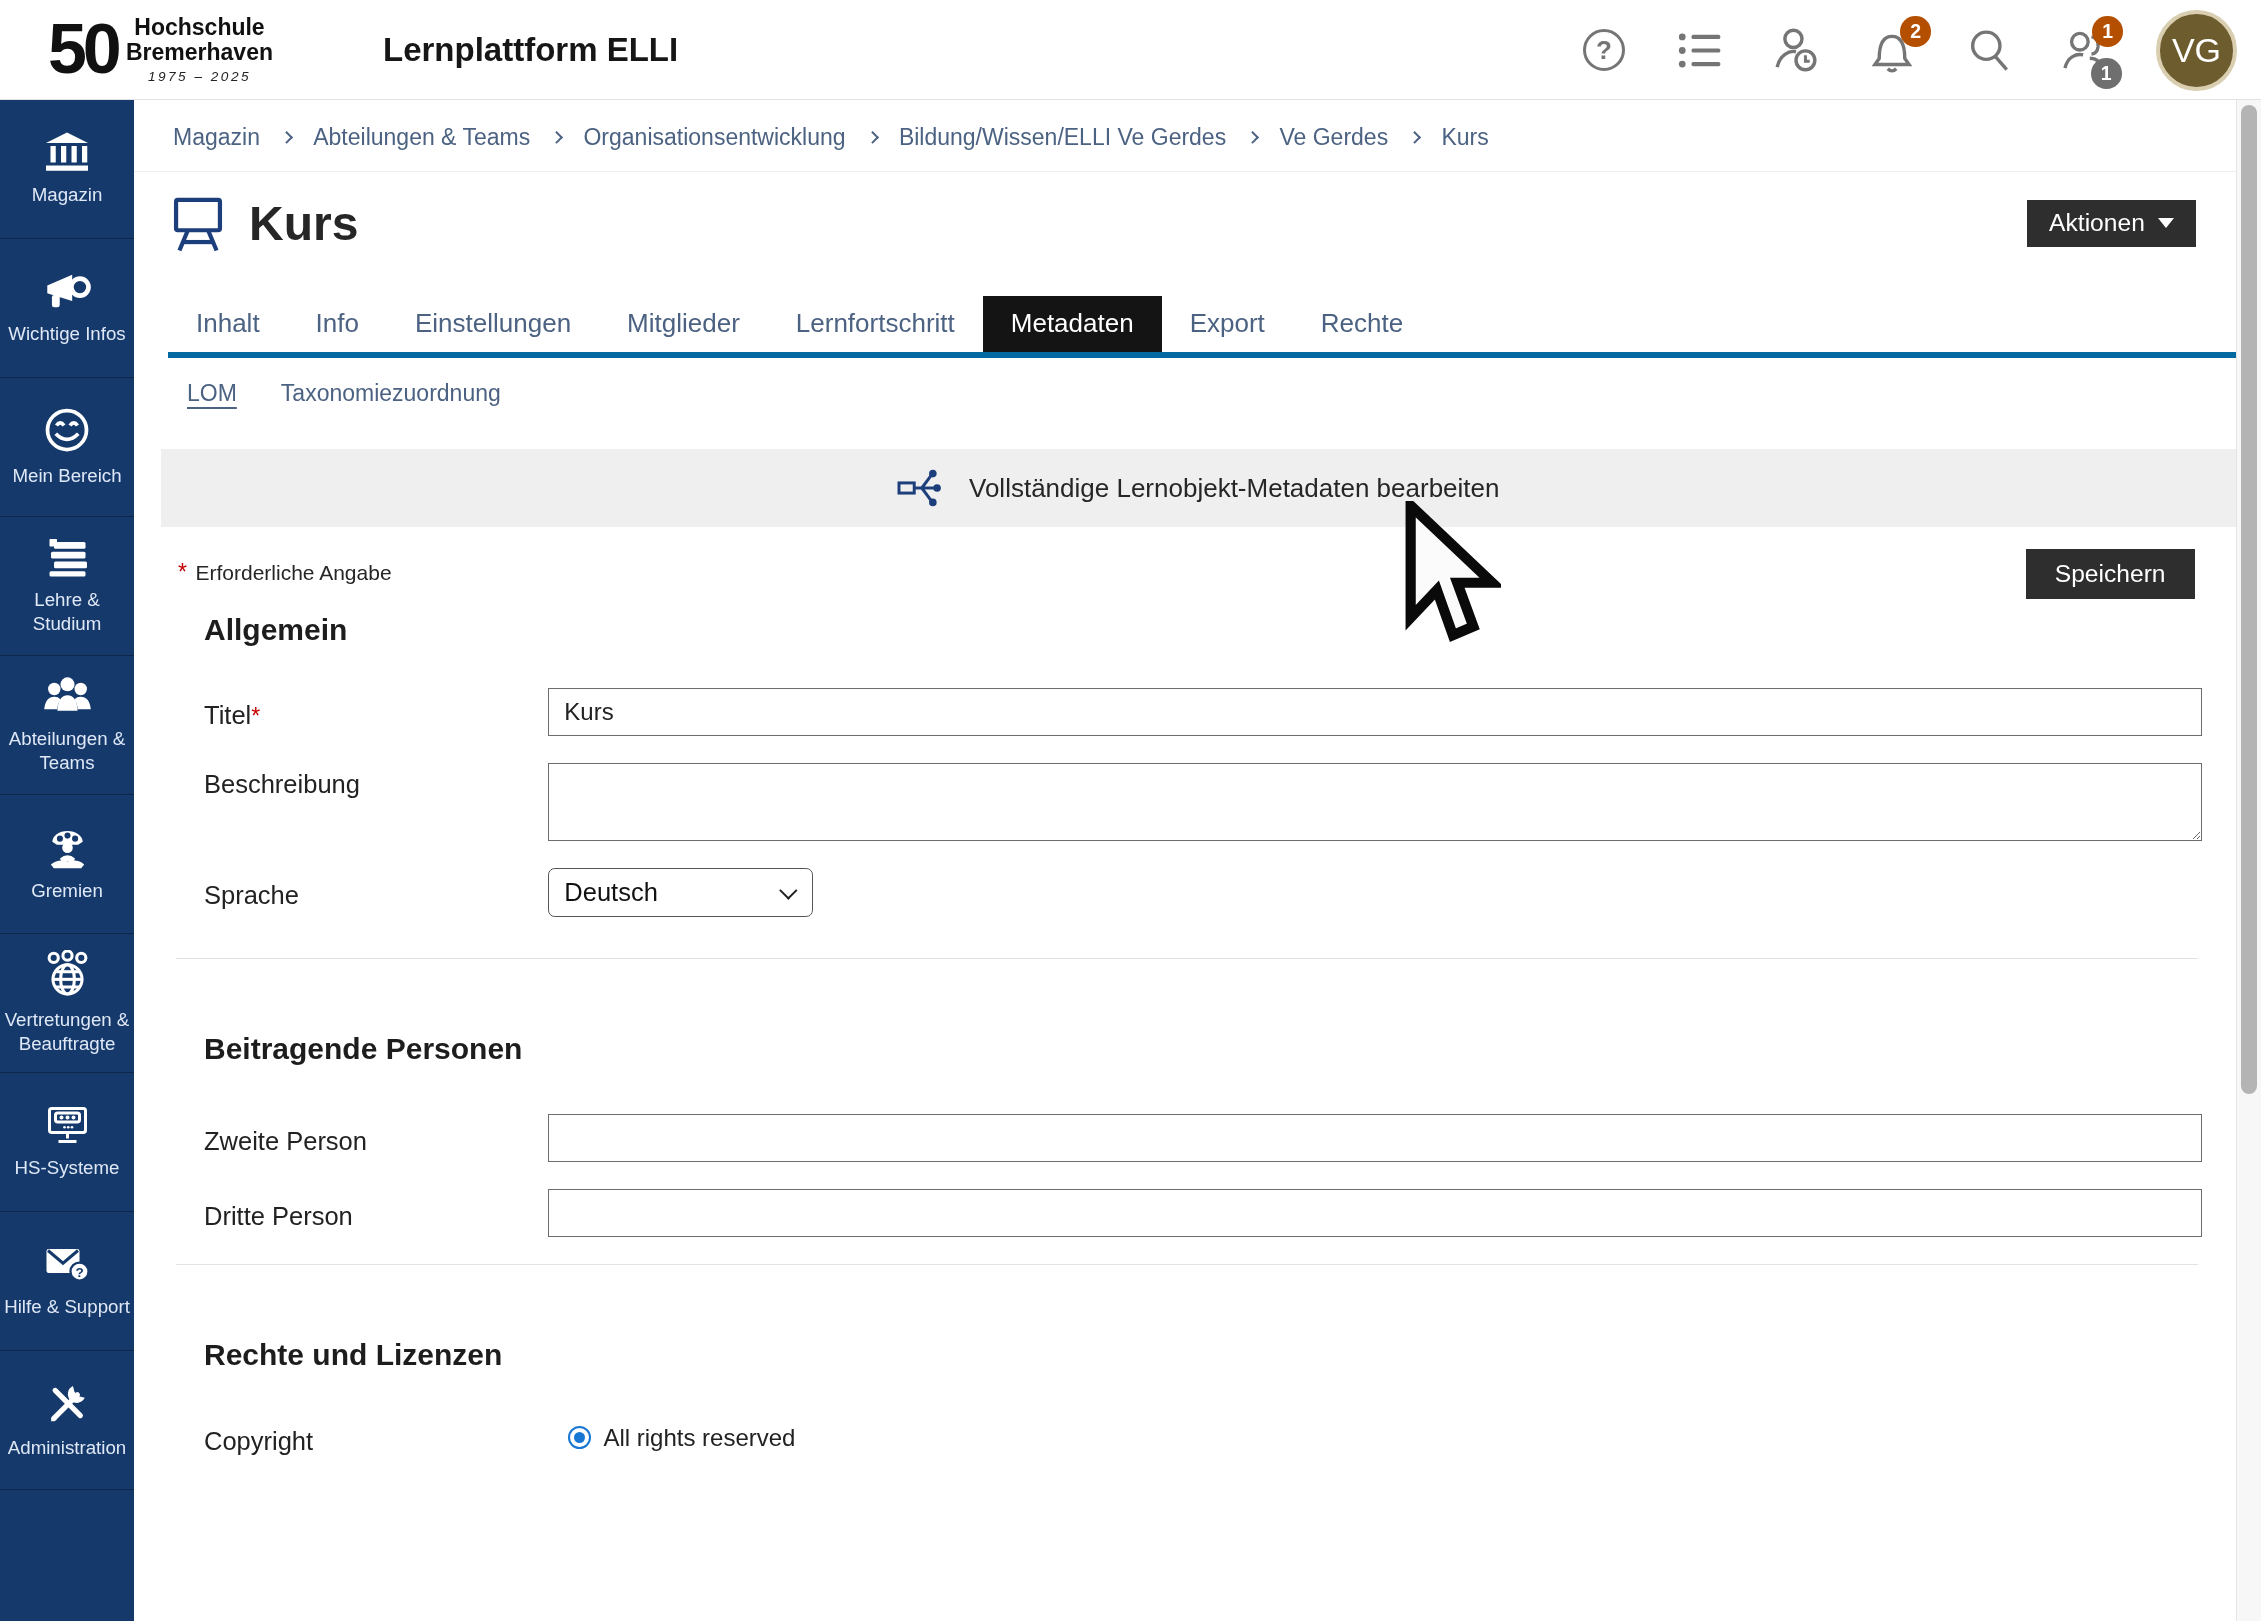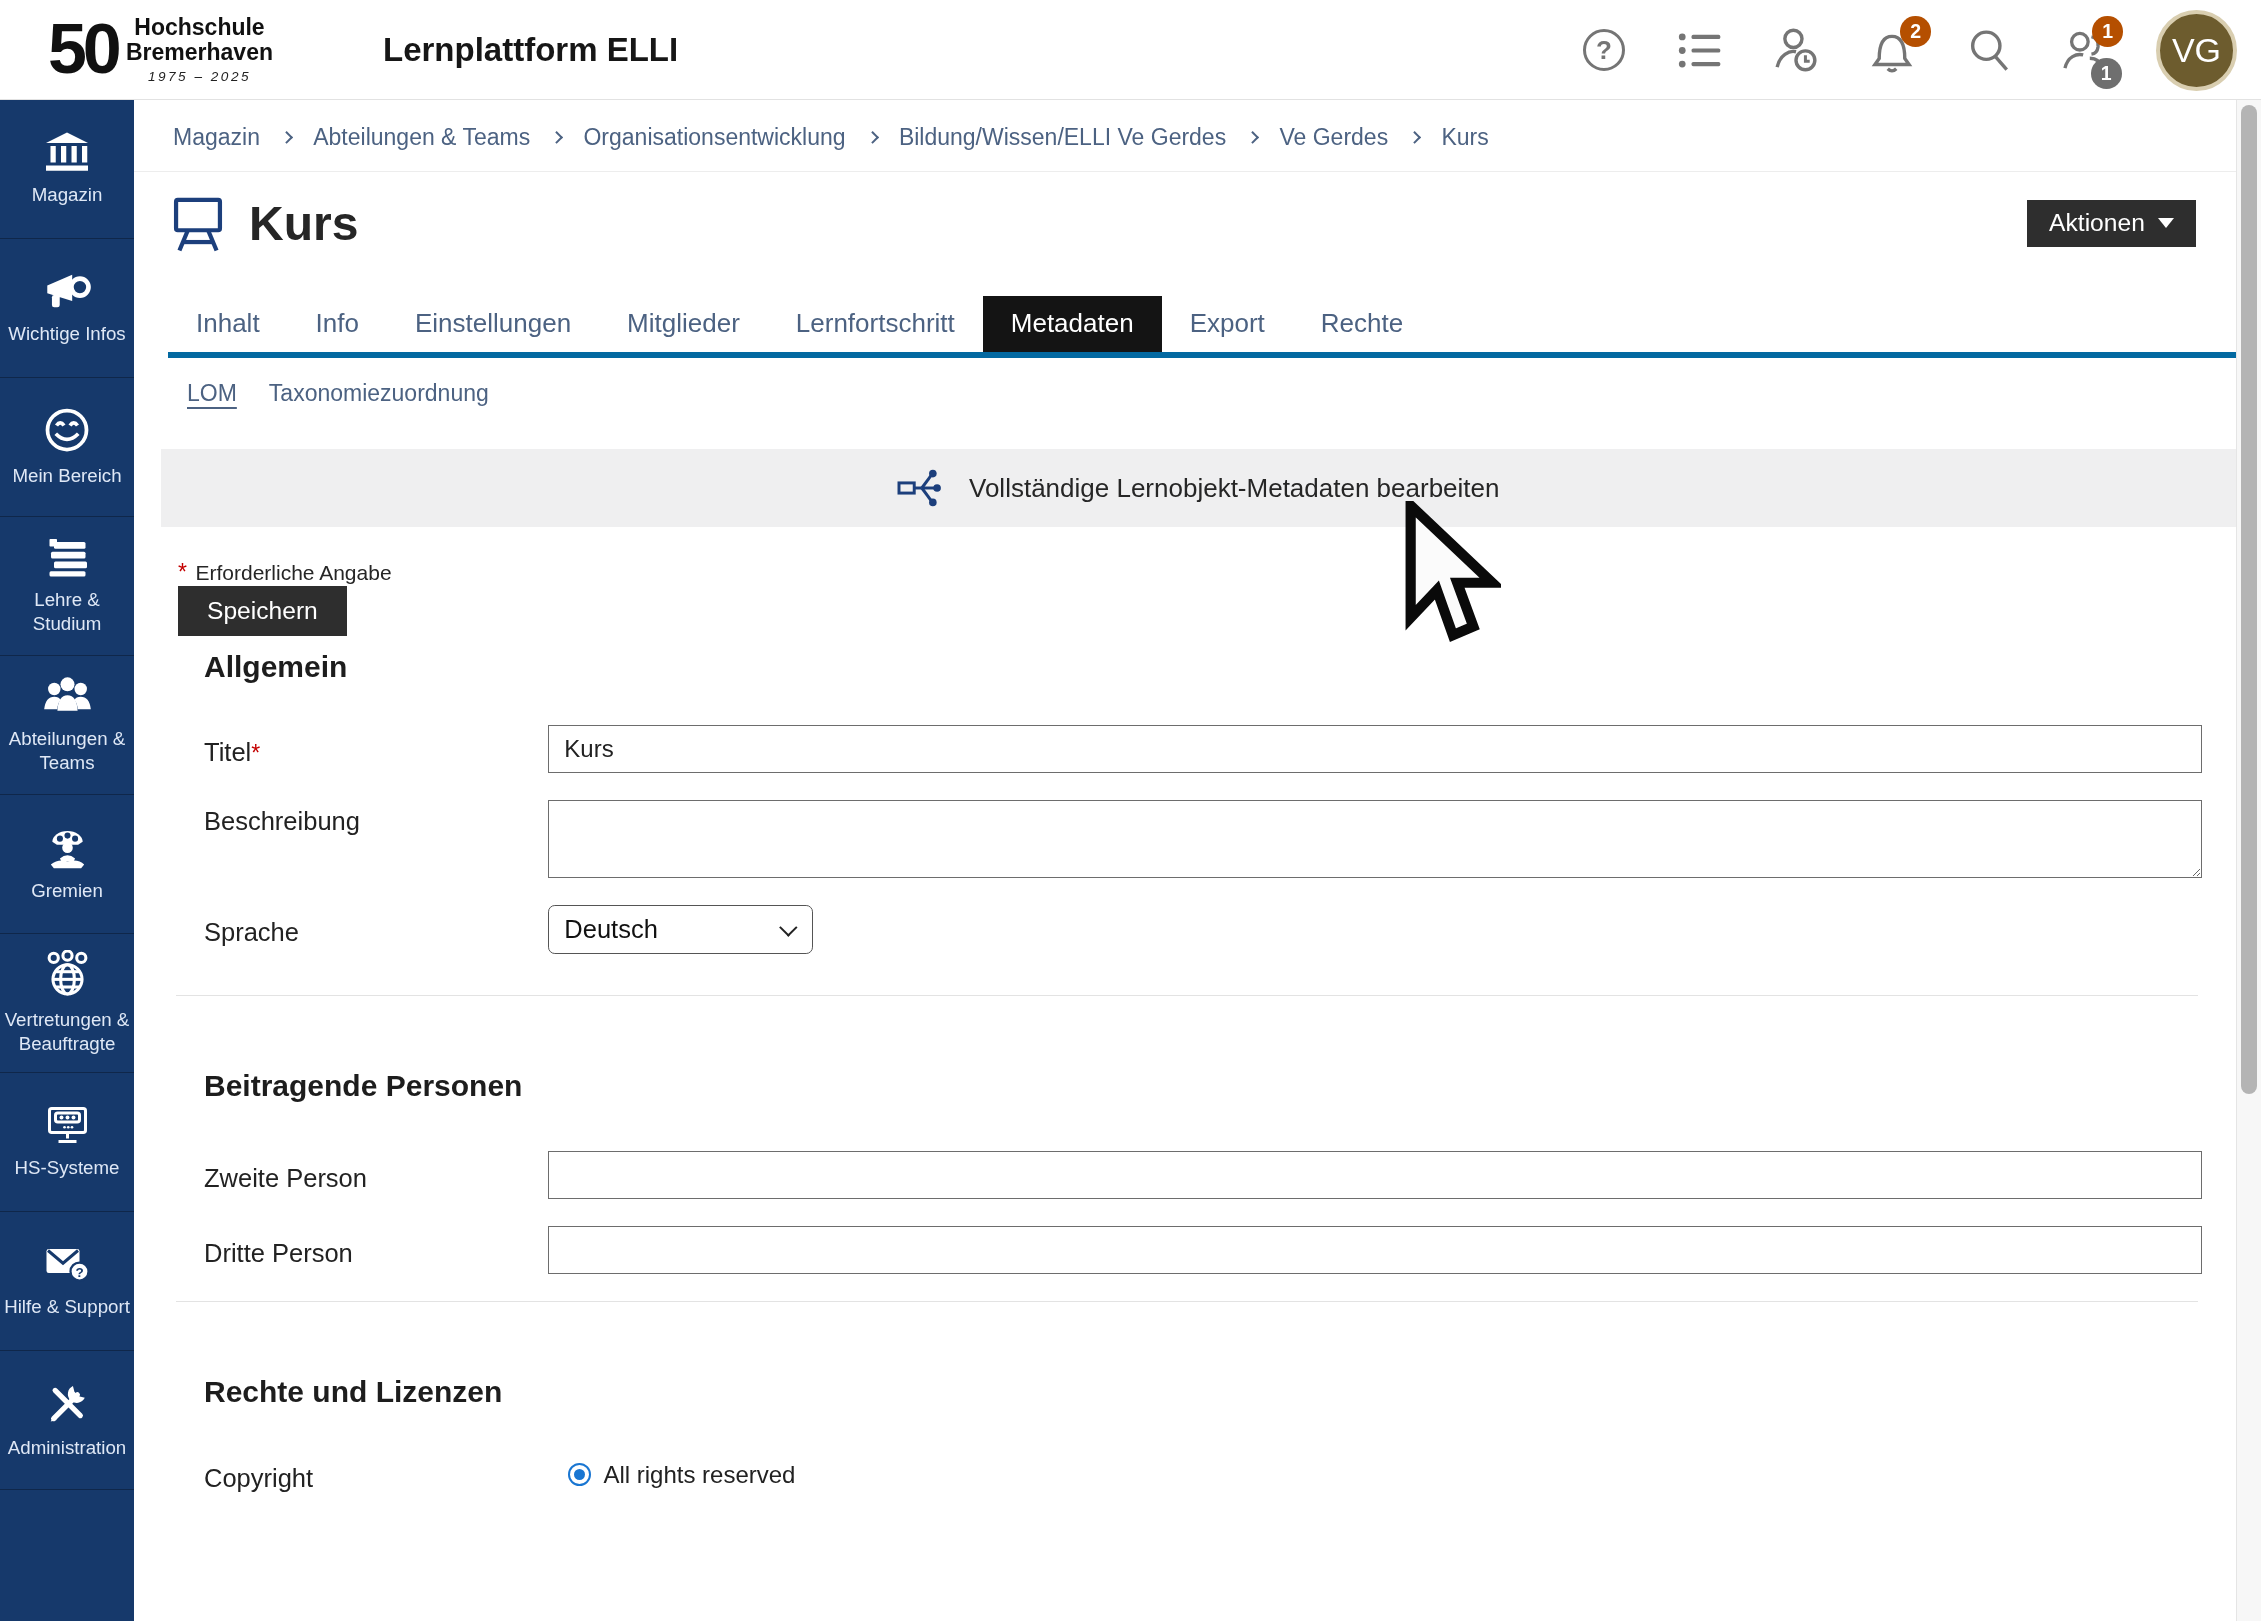--- a/index.html
+++ b/index.html
@@ -86,31 +86,31 @@
   .actions-btn { margin-left:auto; margin-right:18.7px; font-size:24.6px; padding:9.3px 22px; }
   .caret-down { width:0; height:0; border-left:8.5px solid transparent; border-right:8.5px solid transparent; border-top:10.2px solid #fff; }
 
   .tabs {
     margin:42px 0 0 34px; display:flex; align-items:center;
     border-bottom:6px solid #0369a1; font-size:26px; color:#4c6282;
   }
   .tab { padding:12.7px 28px; cursor:pointer; white-space:nowrap; }
   .tab.active { background:#141414; color:#ffffff; }
 
-  .subtabs { margin:22px 0 4px 53px; display:flex; gap:32px; font-size:23px; color:#4c6282; }
+  .subtabs { margin:22px 0 4px 53px; display:flex; gap:44px; font-size:23px; color:#4c6282; }
   .subtab { cursor:pointer; }
   .subtab.active { text-decoration:underline; text-underline-offset:6px; }
 
   .banner {
     margin:42px 0 0 27px; height:78px; background:#efeff0;
     display:flex; align-items:center; justify-content:center; gap:24px;
     font-size:26px; color:#262626;
   }
 
-  .actions-row { margin:22px 41px 0 44px; display:flex; justify-content:space-between; align-items:flex-start;flex-direction:column; }
+  .actions-row { margin:22px 41px 0 44px; display:flex; justify-content:space-between; align-items:flex-start; }
   .required-hint { font-size:21px; color:#262626; padding-top:10.2px; }
   .req-star { color:#c40000; font-size:23px; margin-right:8.5px; }
   .save-btn { font-size:24.6px; padding:11px 29px; }
 
   .section-heading { margin:13.6px 0 0 70px; font-size:30px; font-weight:700; color:#1d1d1d; }
 
   .form { margin:41px 34px 0 70px; }
   .frow { display:grid; grid-template-columns:344px 1fr; align-items:center; margin-bottom:27px; }
   .frow.top { align-items:flex-start; }
   .flabel { font-size:25.5px; color:#222; padding-top:6.8px; }

